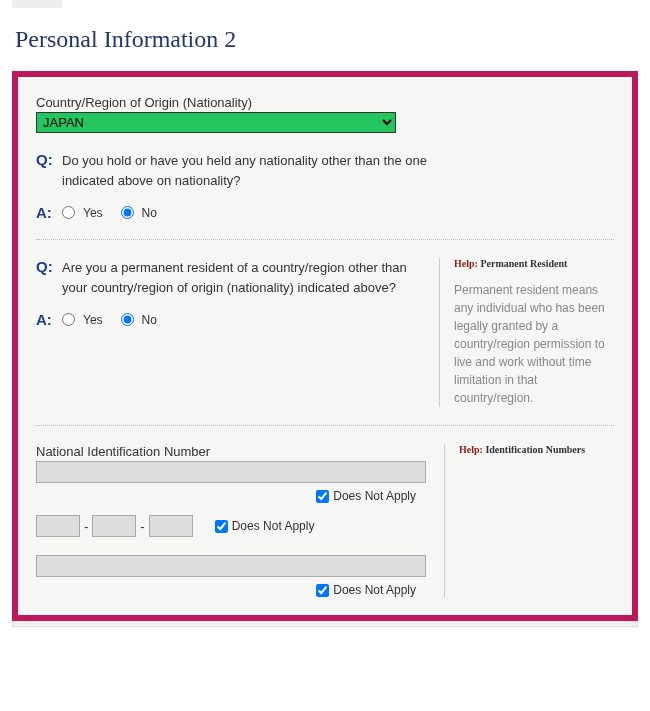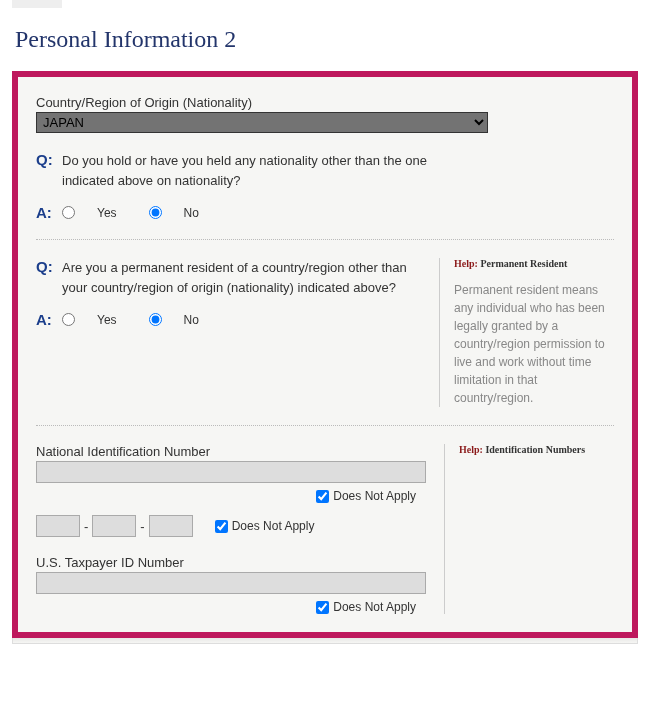--- a/index.html
+++ b/index.html
@@ -31,25 +31,25 @@
   }
   .section {
     padding: 0 18px 18px 18px;
   }
   .field-label {
     font-size: 13px;
     color: #333;
     margin-bottom: 2px;
   }
   .select-nationality {
-    width: 452px;
+    width: 360px;
     font-size: 13px;
     padding: 1px 2px;
     border: 1px solid #333;
-    background: #737373;
+    background: #22c55e;
   }
   .qa-block {
     margin-top: 18px;
   }
   .qa-row {
     display: flex;
     align-items: flex-start;
   }
   .qa-prefix {
     color: #1b3e8b;
@@ -66,21 +66,21 @@
     max-width: 390px;
   }
   .answer-row {
     display: flex;
     align-items: center;
     margin-top: 14px;
   }
   .radio-group {
     display: flex;
     align-items: center;
-    gap: 20px;
+    gap: 6px;
   }
   .radio-group label {
     font-size: 12px;
     color: #333;
     margin-right: 12px;
   }
   input[type="radio"] {
     margin: 0 2px 0 0;
   }
   .divider {
@@ -254,21 +254,20 @@
           <span class="ssn-dash">-</span>
           <input type="text" class="text-input-short" style="">
           <span class="dna-inline">
             <input type="checkbox" checked="" style="">
             <span class="dna-label">Does Not Apply</span>
           </span>
         </div>
       </div>
 
       <div class="field-block" style="margin-top:18px;margin-bottom:0;">
-        <div class="field-label">U.S. Taxpayer ID Number</div>
         <input type="text" class="text-input-long" style="">
         <div class="dna-row">
           <input type="checkbox" checked="" style="">
           <span class="dna-label">Does Not Apply</span>
         </div>
       </div>
 
     </div>
     <div class="right-col">
       <div class="help-title">

